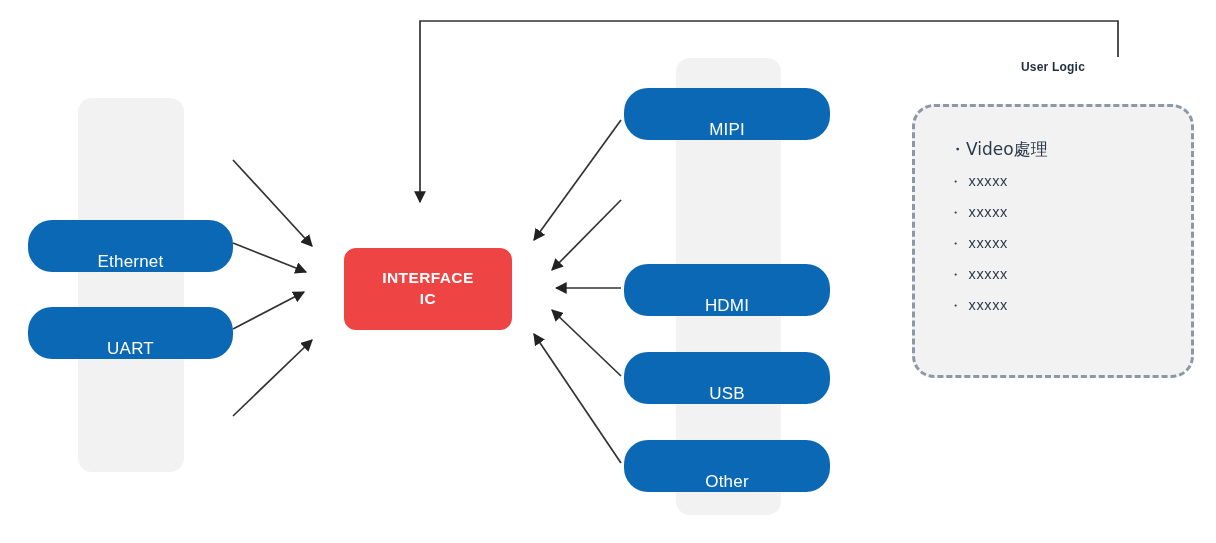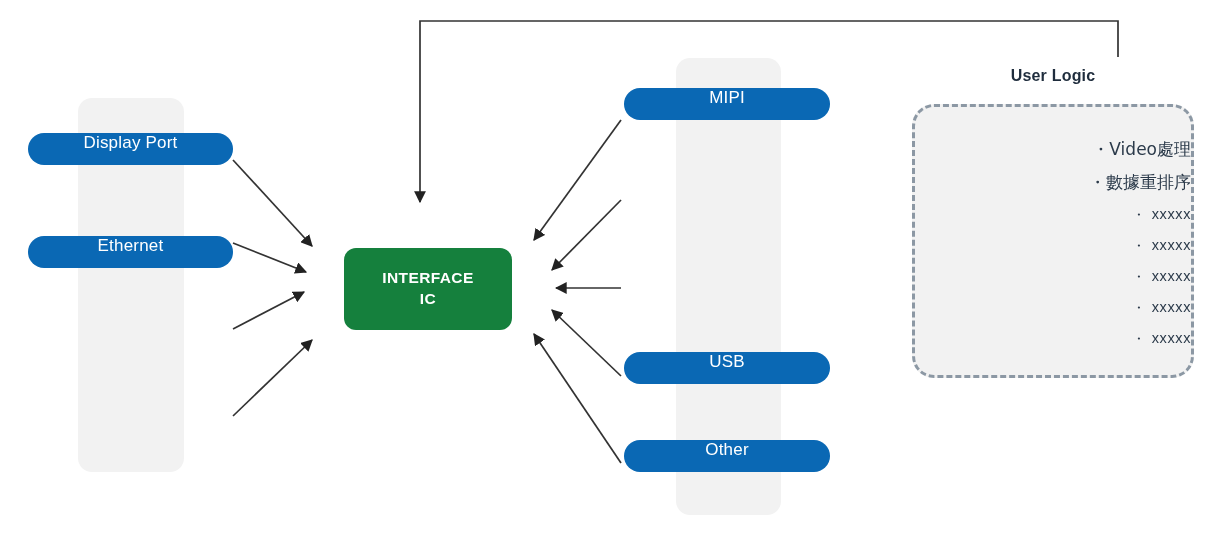--- a/index.html
+++ b/index.html
@@ -20,95 +20,93 @@
   .backdrop {
     position: absolute;
     background: #f2f2f2;
     border-radius: 14px;
   }
   #backdrop-left  { left: 78px;  top: 98px;  width: 106px; height: 374px; }
   #backdrop-right { left: 676px; top: 58px;  width: 105px; height: 457px; }
 
   .pill {
     position: absolute;
-    height: 32px;
+    height: 52px;
     border-radius: 24px;
     background: #0a68b4;
     color: #ffffff;
     display: flex;
-    align-items: flex-start;
+    align-items: flex-end;
     justify-content: center;
     font-size: 17px;
     letter-spacing: .2px;
     box-sizing: border-box;
   }
   .pill.left  { left: 28px;  width: 205px; }
   .pill.right { left: 624px; width: 206px; }
 
   #pill-display-port { top: 133px; }
-  #pill-ethernet     { top: 236px; }
+  #pill-ethernet     { top: 220px; }
   #pill-uart         { top: 307px; }
   #pill-spi          { top: 395px; }
 
   #pill-mipi  { top: 88px;  }
   #pill-pcie  { top: 176px; }
   #pill-hdmi  { top: 264px; }
   #pill-usb   { top: 352px; }
   #pill-other { top: 440px; }
 
   #interface-ic {
     position: absolute;
     left: 344px;
     top: 248px;
     width: 168px;
     height: 82px;
     border-radius: 12px;
-    background: #15803d;
+    background: #ef4444;
     color: #ffffff;
     display: flex;
     flex-direction: column;
     align-items: center;
     justify-content: center;
     font-weight: bold;
     font-size: 15.5px;
     line-height: 1.35;
     letter-spacing: .4px;
     text-align: center;
   }
 
   #user-logic-title {
     position: absolute;
     left: 912px;
     top: 60px;
     width: 282px;
     text-align: center;
-    font-size: 16px;
+    font-size: 12px;
     font-weight: bold;
     color: #1f2d3d;
     letter-spacing: .2px;
-    margin-top: 7px;
   }
 
   #user-logic-panel {
     position: absolute;
     left: 912px;
     top: 104px;
     width: 282px;
     height: 274px;
     box-sizing: border-box;
     border: 3px dashed #8c98a4;
     border-radius: 22px;
     background: #f2f2f2;
     padding: 26px 0 0 34px;
   }
   #user-logic-list {
     list-style: none;
     margin: 0;
     padding: 0;
-    text-align: right;
   }
   #user-logic-list li {
     color: #2b3a4a;
     white-space: nowrap;
   }
   #user-logic-list li.cjk {
     font-family: "DejaVu Sans", sans-serif;
     font-size: 17px;
     line-height: 33px;
   }
@@ -153,48 +151,50 @@
 
     <path d="M 621 120 L 534 240" fill="none" stroke="#333333" stroke-width="1.7" marker-end="url(#arrow)"></path>
     <path d="M 621 200 L 552 270" fill="none" stroke="#333333" stroke-width="1.7" marker-end="url(#arrow)"></path>
     <path d="M 621 288 L 556 288" fill="none" stroke="#333333" stroke-width="1.7" marker-end="url(#arrow)"></path>
     <path d="M 621 376 L 552 310" fill="none" stroke="#333333" stroke-width="1.7" marker-end="url(#arrow)"></path>
     <path d="M 621 463 L 534 334" fill="none" stroke="#333333" stroke-width="1.7" marker-end="url(#arrow)"></path>
 
     <path d="M 1118 57 L 1118 21 L 420 21 L 420 202" fill="none" stroke="#333333" stroke-width="1.7" marker-end="url(#arrow)"></path>
   </svg>
 
-  <div class="pill left" id="pill-display-port">
-    <span>Display Port</span>
-  </div>
   <div class="pill left" id="pill-ethernet">
     <span>Ethernet</span>
   </div>
+  <div class="pill left" id="pill-uart">
+    <span>UART</span>
+  </div>
 
   <div class="pill right" id="pill-mipi">
     <span>MIPI</span>
+  </div>
+  <div class="pill right" id="pill-hdmi">
+    <span>HDMI</span>
   </div>
   <div class="pill right" id="pill-usb">
     <span>USB</span>
   </div>
   <div class="pill right" id="pill-other">
     <span>Other</span>
   </div>
 
   <div id="interface-ic">
     <span>INTERFACE</span>
     <span>IC</span>
   </div>
 
   <div id="user-logic-title">User Logic</div>
 
   <div id="user-logic-panel">
     <ul id="user-logic-list">
         <li class="cjk"><span class="bullet">・</span><span>Video處理</span></li>
-        <li class="cjk"><span class="bullet">・</span><span>數據重排序</span></li>
         <li class="ascii"><span class="bullet">・</span><span>xxxxx</span></li>
         <li class="ascii"><span class="bullet">・</span><span>xxxxx</span></li>
         <li class="ascii"><span class="bullet">・</span><span>xxxxx</span></li>
         <li class="ascii"><span class="bullet">・</span><span>xxxxx</span></li>
         <li class="ascii"><span class="bullet">・</span><span>xxxxx</span></li>
       </ul>
   </div>
 
 </div>
 

